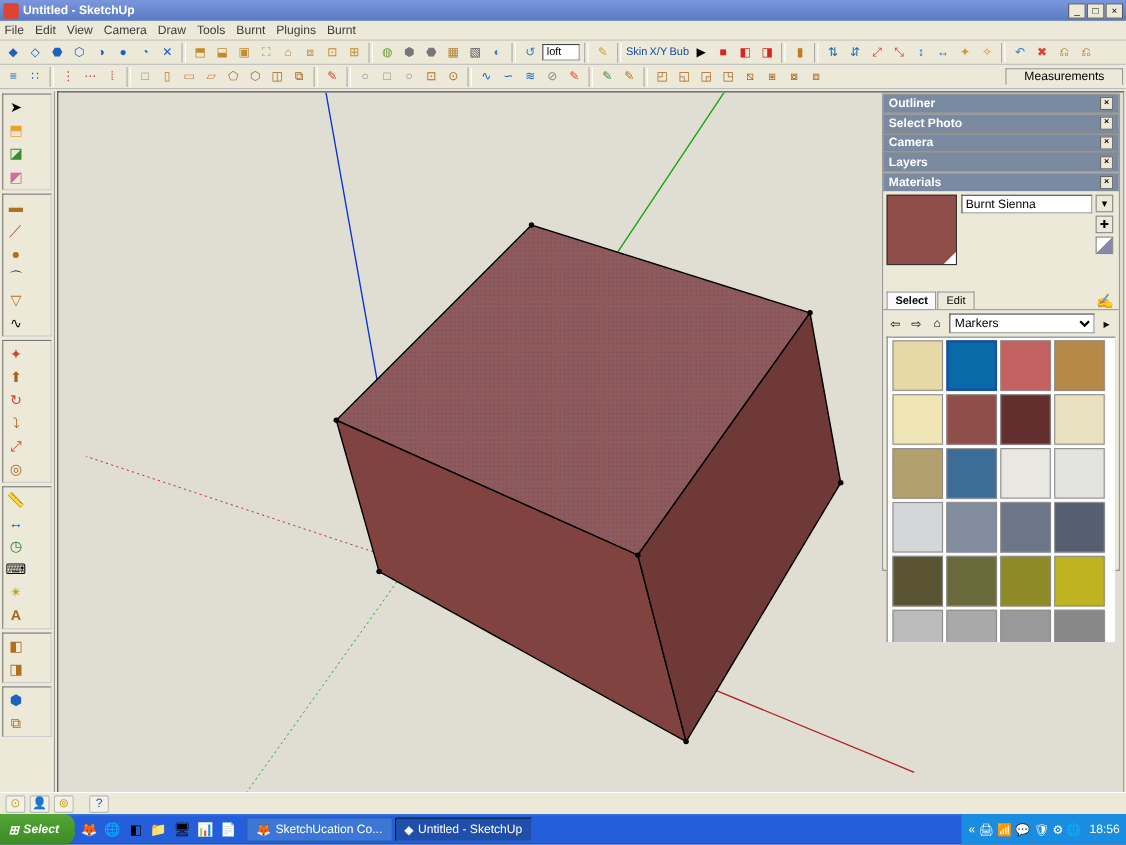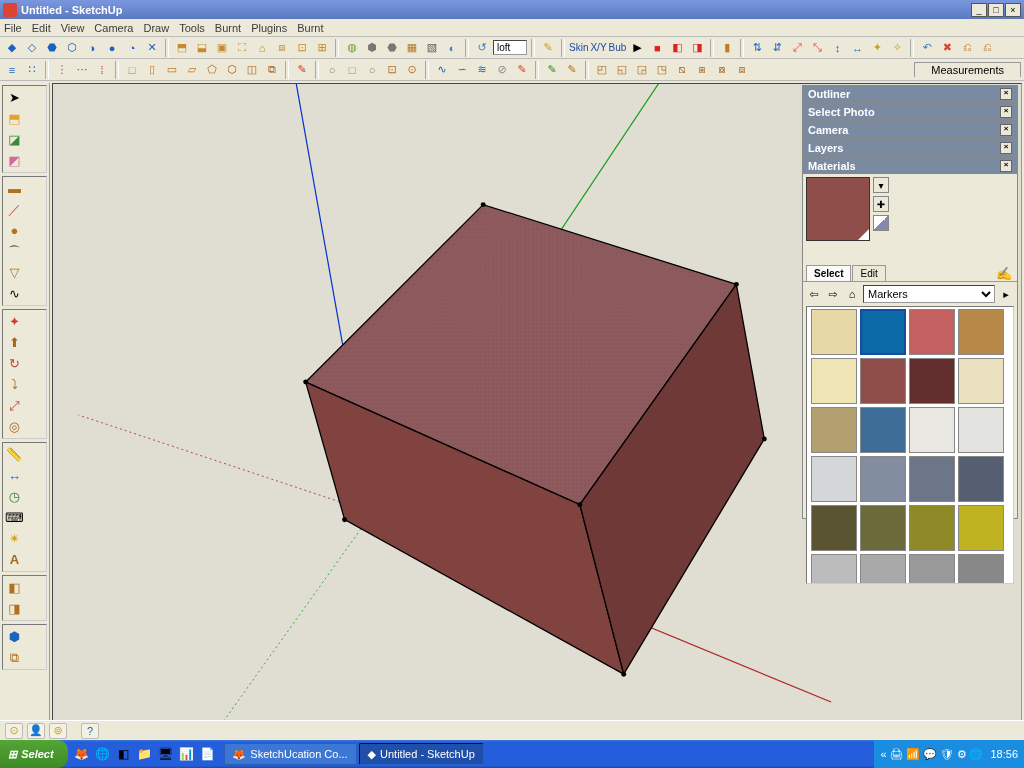--- a/index.html
+++ b/index.html
@@ -307,20 +307,23 @@
     </div>
 </div>
 <div class="rpanel panel-materials">
   <div class="ptitle">
       <span>Materials</span>
       <div class="xclose">×</div>
     </div>
   <div class="mat-body">
     <div class="mat-preview-row">
       <div class="mat-preview"></div>
+      <div class="mat-name-col">
+        <div class="mat-name">Burnt Sienna</div>
+      </div>
       <div class="mat-side">
         <div>▾</div>
         <div>✚</div>
         <div style="background:linear-gradient(135deg,#fff 50%,#88a 50%)"></div>
       </div>
     </div>
     <div class="mat-tabs">
       <div class="tab active">Select</div>
       <div class="tab">Edit</div>
       <div class="eyedrop">✍</div>

